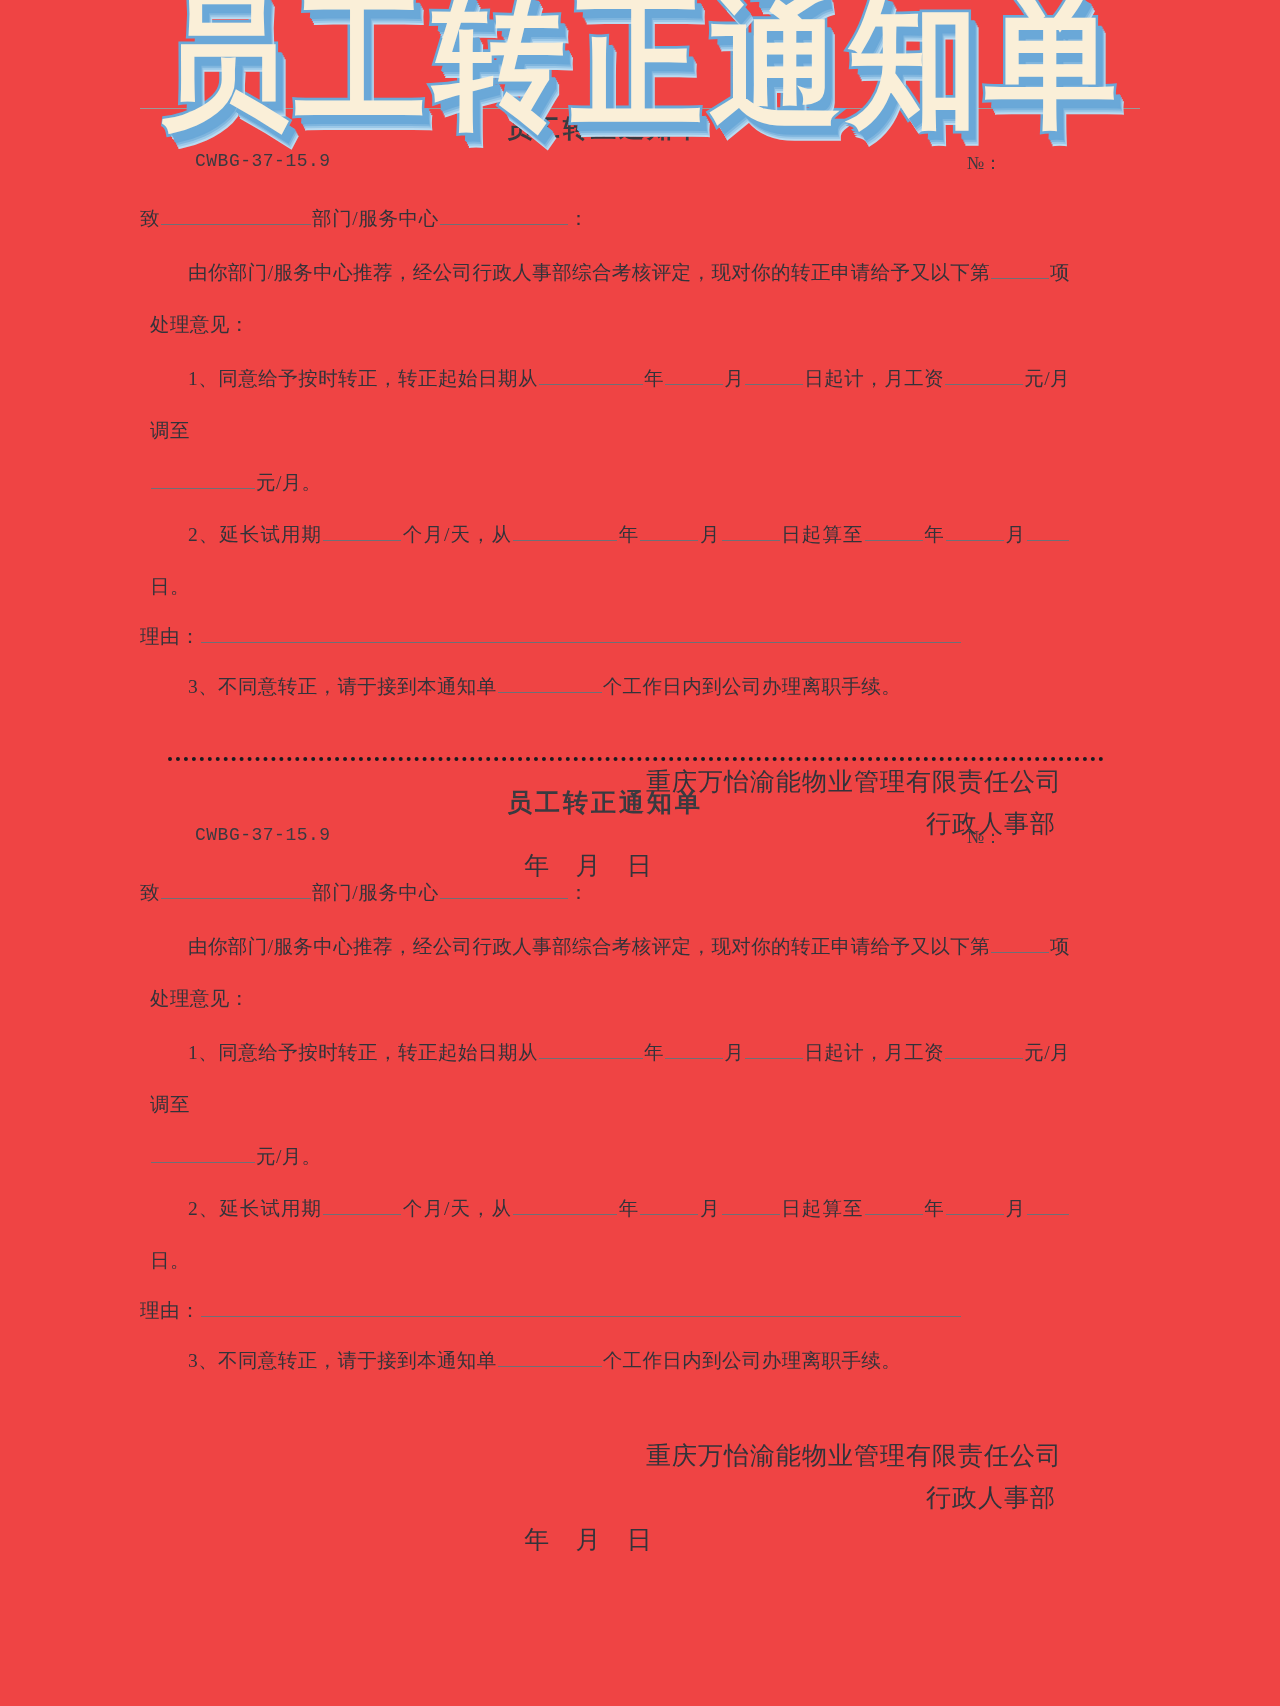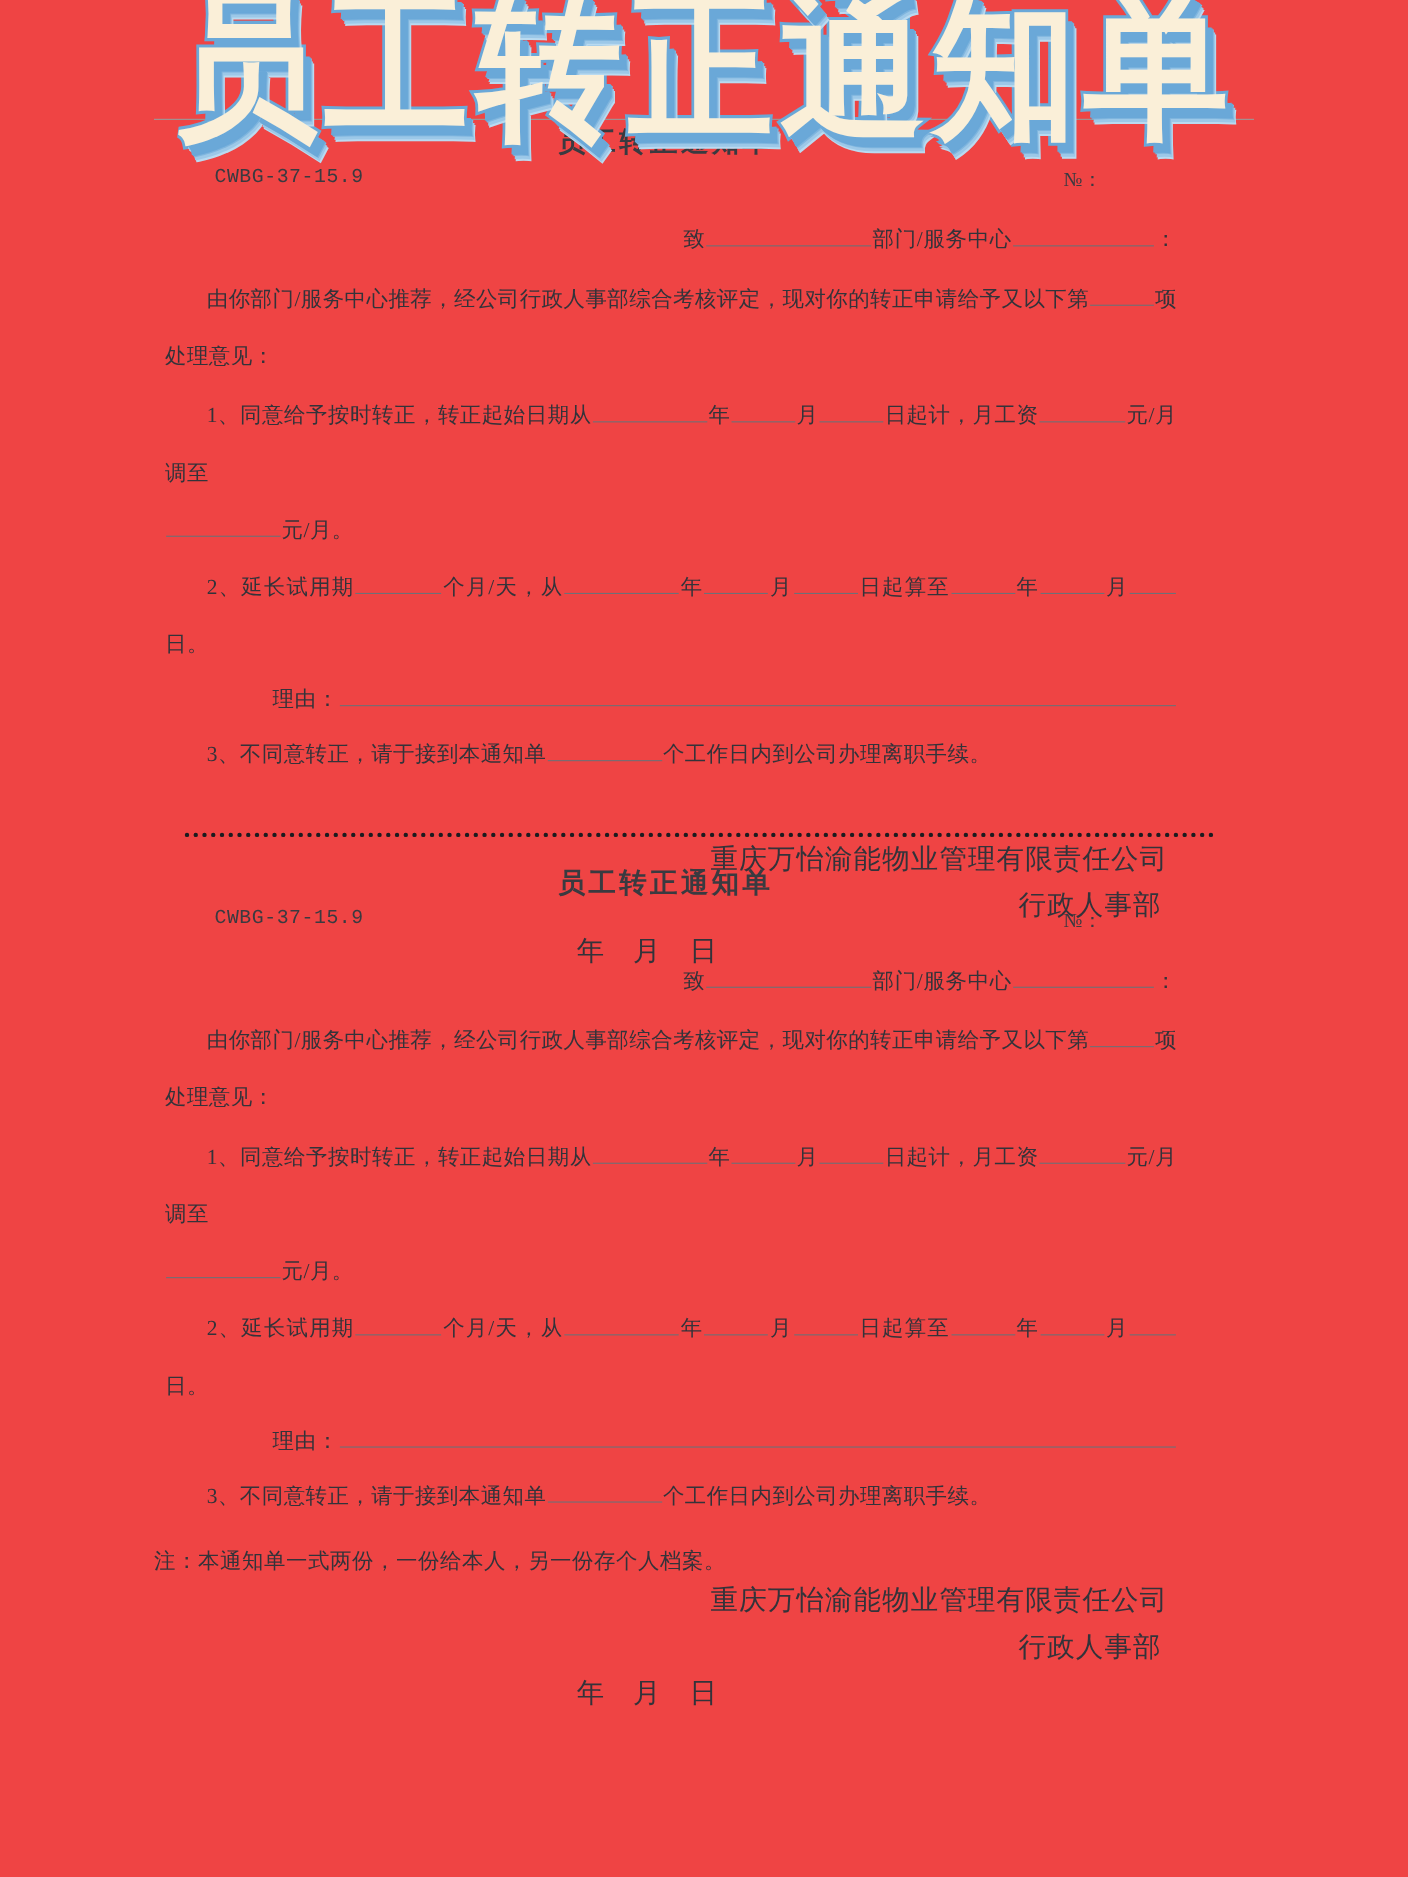--- a/index.html
+++ b/index.html
@@ -101,21 +101,20 @@
     right: 68px;
     top: 0;
     color: #3a3a40;
   }
 
   .line {
     font-size: 19.5px;
     line-height: 48px;
     color: #33333a;
     letter-spacing: 0.6px;
-    text-align: right;
   }
 
   .blank {
     display: inline-block;
     border-bottom: 1px solid #6f6f76;
     vertical-align: baseline;
     height: 0.95em;
     margin: 0 1px;
   }
   .b-xs { width: 42px; }
@@ -249,16 +248,15 @@
         <span style="display:inline-block;width:38px;"></span><span>3、</span><span>不同意转正，请于接到本通知单</span><span class="blank b-l"></span><span>个工作日内到公司办理离职手续。</span>
       </div>
 
       <div class="sign-block">
         <div>重庆万怡渝能物业管理有限责任公司</div>
         <div class="sign-dept">行政人事部</div>
         <div class="sign-date">年 月 日</div>
       </div>
     </div>
 
-    <div class="footnote" style="top:1405px;">注：本通知单一式两份，一份给本人，另一份存个人档案。</div>
 
   </div>
 </div>
 
 </body></html>

